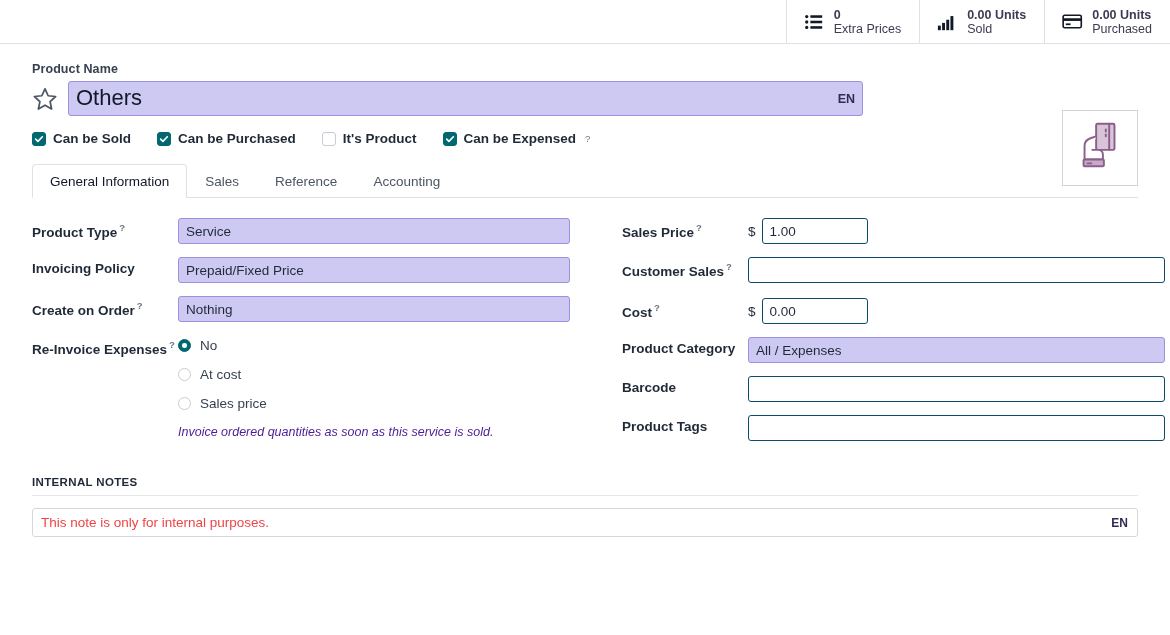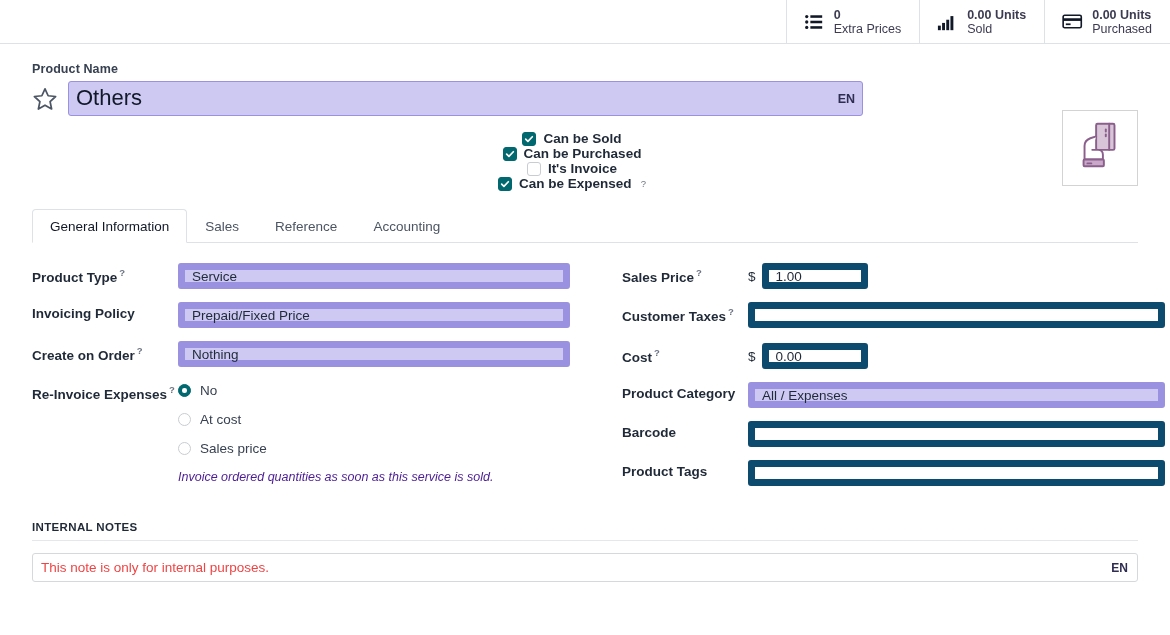--- a/index.html
+++ b/index.html
@@ -56,21 +56,21 @@
     padding: 0 44px 2px 7px;
     display: flex; align-items: center;
     font-family: "Liberation Sans", sans-serif;
   }
   .lang-badge {
     position: absolute; right: 8px; top: 50%; transform: translateY(-50%);
     font-size: 12.5px; font-weight: 700; color: #2f2d52;
   }
 
   
-  .cb-row { display: flex; align-items: center; gap: 0; margin-top: 15px; flex-direction: column; }
+  .cb-row { display: flex; align-items: center; gap: 0; margin-top: 15px; }
   .cb-item { display: flex; align-items: center; gap: 7px; margin-right: 26px; cursor: pointer; }
   .cb-box {
     width: 14px; height: 14px; border-radius: 3px; flex: 0 0 14px;
     display: flex; align-items: center; justify-content: center;
   }
   .cb-box.on { background: #00686e; border: 1px solid #00686e; }
   .cb-box.off { background: #fff; border: 1px solid #c9ccd1; }
   .cb-box svg { width: 10px; height: 10px; display: block; }
   .cb-label { font-size: 13.5px; font-weight: 700; color: #1f2937; }
   .qmark { font-size: 9.5px; color: #6b7280; vertical-align: super; margin-left: 2px; }
@@ -121,21 +121,21 @@
     font-size: 13.5px; font-weight: 700; color: #1f2937;
     padding-top: 4px;
     flex: 0 0 auto;
   }
   .col-left .flabel { width: 146px; }
   .col-right .flabel { width: 126px; }
   .fctl { flex: 1 1 auto; min-width: 0; }
 
   .fld {
     height: 26px;
-    border: 7px solid #0c4a6e;
+    border: 1px solid #0c4a6e;
     border-radius: 3px;
     background: #fff;
     font-size: 13.5px;
     color: #1f2937;
     padding: 0 7px;
     display: flex; align-items: center;
   }
   .fld.sel {
     background: #cdc9f3;
     border-color: #9a92e0;
@@ -286,21 +286,21 @@
       <span class="cb-box on">
         <svg viewBox="0 0 12 12">
             <path d="M2 6.2 L4.7 8.9 L10 3.3" fill="none" stroke="#fff" stroke-width="2" stroke-linecap="round" stroke-linejoin="round"></path>
           </svg>
       </span>
       <span class="cb-label">Can be Purchased</span>
     </label>
 
     <label class="cb-item">
       <span class="cb-box off"></span>
-      <span class="cb-label">It's Invoice</span>
+      <span class="cb-label">It's Product</span>
     </label>
 
     <label class="cb-item">
       <span class="cb-box on">
         <svg viewBox="0 0 12 12">
             <path d="M2 6.2 L4.7 8.9 L10 3.3" fill="none" stroke="#fff" stroke-width="2" stroke-linecap="round" stroke-linejoin="round"></path>
           </svg>
       </span>
       <span class="cb-label">Can be Expensed</span>
       <span class="qmark">?</span>
@@ -378,21 +378,21 @@
           <span>Sales Price</span><span class="qmark">?</span>
         </div>
         <div class="fctl money-row">
           <span class="cur">$</span>
           <div class="fld w-money">1.00</div>
         </div>
       </div>
 
       <div class="frow" style="margin-bottom:14px;">
         <div class="flabel">
-          <span>Customer Taxes</span><span class="qmark">?</span>
+          <span>Customer Sales</span><span class="qmark">?</span>
         </div>
         <div class="fctl">
           <div class="fld w-right"></div>
         </div>
       </div>
 
       <div class="frow">
         <div class="flabel">
           <span>Cost</span><span class="qmark">?</span>
         </div>

